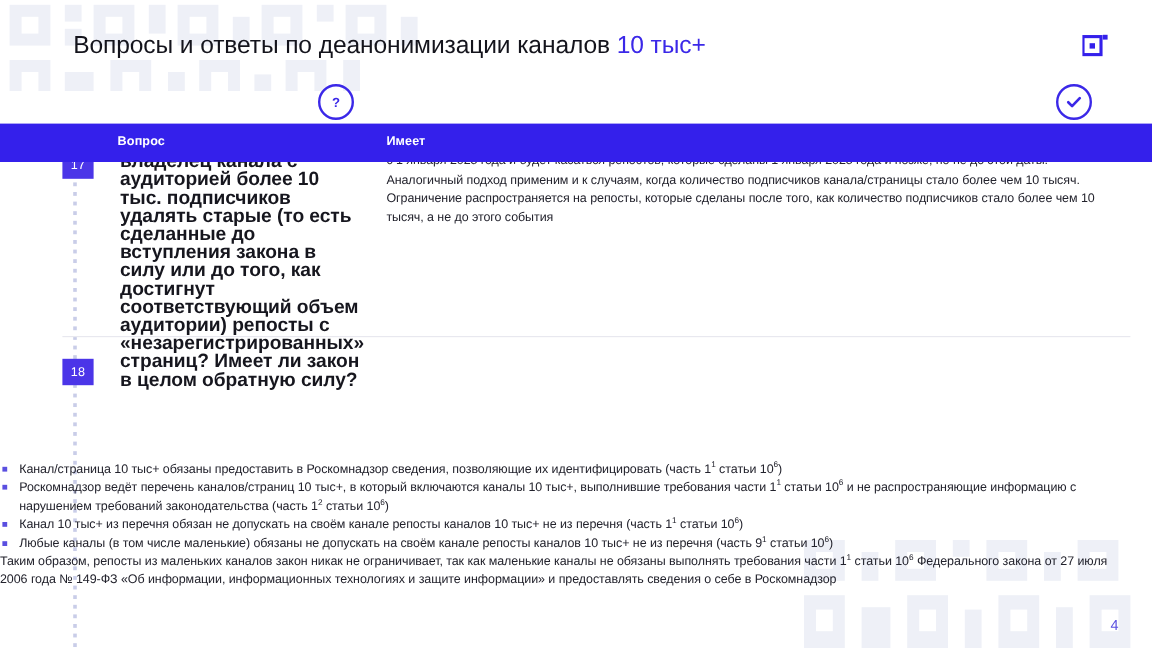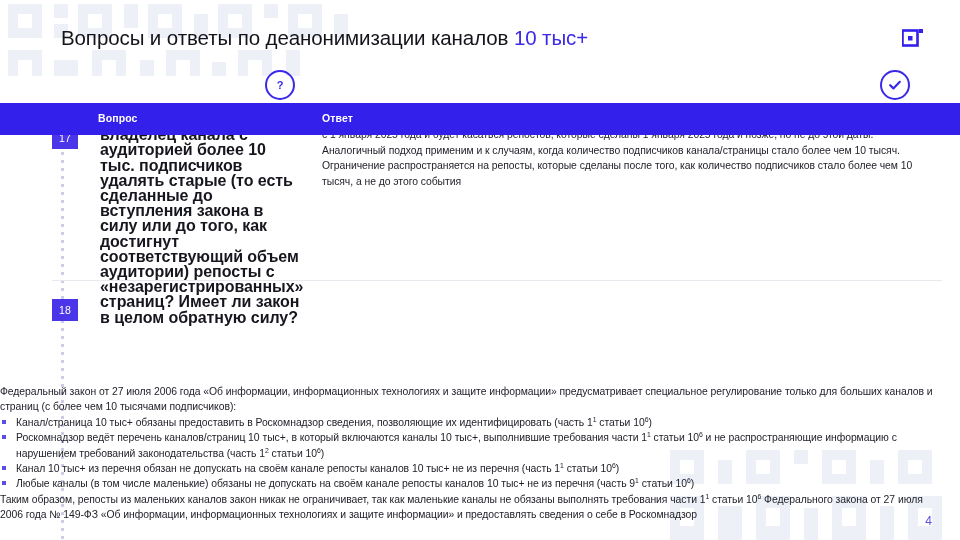--- a/index.html
+++ b/index.html
@@ -284,21 +284,21 @@
 </div>
 
 <svg class="logo" viewBox="0 0 22 22" aria-hidden="true">
   <rect x="0.5" y="3.5" width="15" height="15" fill="none" stroke="#3420eb" stroke-width="2.6"></rect>
   <rect x="6" y="9" width="4.5" height="4.5" fill="#3420eb"></rect>
   <rect x="17" y="2" width="4" height="4" fill="#3420eb"></rect>
 </svg>
 
 <div class="table-head">
   <span class="th th-q">Вопрос</span>
-  <span class="th th-a">Ответ</span>
+  <span class="th th-a">Имеет</span>
 </div>
 
 <div class="head-badge badge-q">
   <svg width="16" height="16" viewBox="0 0 16 16" aria-hidden="true">
     <text x="8" y="12" text-anchor="middle" font-family="Liberation Sans, sans-serif" font-size="11" font-weight="700" fill="#3b28e8">?</text>
   </svg>
 </div>
 
 <div class="head-badge badge-a">
   <svg width="16" height="16" viewBox="0 0 16 16" aria-hidden="true">
@@ -324,21 +324,20 @@
       </div>
     </div>
   </div>
 
   <div class="row row-2">
     <div class="num-cell">
       <div class="num-badge">18</div>
     </div>
     <div class="a-cell">
       <div class="a-text">
-        <p>Федеральный закон от 27 июля 2006 года «Об информации, информационных технологиях и защите информации» предусматривает специальное регулирование только для больших каналов и страниц (с более чем 10 тысячами подписчиков):</p>
         <ul class="bullets">
             <li><span class="bullet-mark"></span><span>Канал/страница 10 тыс+ обязаны предоставить в Роскомнадзор сведения, позволяющие их идентифицировать (часть 1<sup>1</sup> статьи 10<sup>6</sup>)</span></li>
             <li><span class="bullet-mark"></span><span>Роскомнадзор ведёт перечень каналов/страниц 10 тыс+, в который включаются каналы 10 тыс+, выполнившие требования части 1<sup>1</sup> статьи 10<sup>6</sup> и не распространяющие информацию с нарушением требований законодательства (часть 1<sup>2</sup> статьи 10<sup>6</sup>)</span></li>
             <li><span class="bullet-mark"></span><span>Канал 10 тыс+ из перечня обязан не допускать на своём канале репосты каналов 10 тыс+ не из перечня (часть 1<sup>1</sup> статьи 10<sup>6</sup>)</span></li>
             <li><span class="bullet-mark"></span><span>Любые каналы (в том числе маленькие) обязаны не допускать на своём канале репосты каналов 10 тыс+ не из перечня (часть 9<sup>1</sup> статьи 10<sup>6</sup>)</span></li>
           </ul>
         <p>Таким образом, репосты из маленьких каналов закон никак не ограничивает, так как маленькие каналы не обязаны выполнять требования части 1<sup>1</sup> статьи 10<sup>6</sup> Федерального закона от 27 июля 2006 года № 149-ФЗ «Об информации, информационных технологиях и защите информации» и предоставлять сведения о себе в Роскомнадзор</p>
       </div>
     </div>
   </div>

